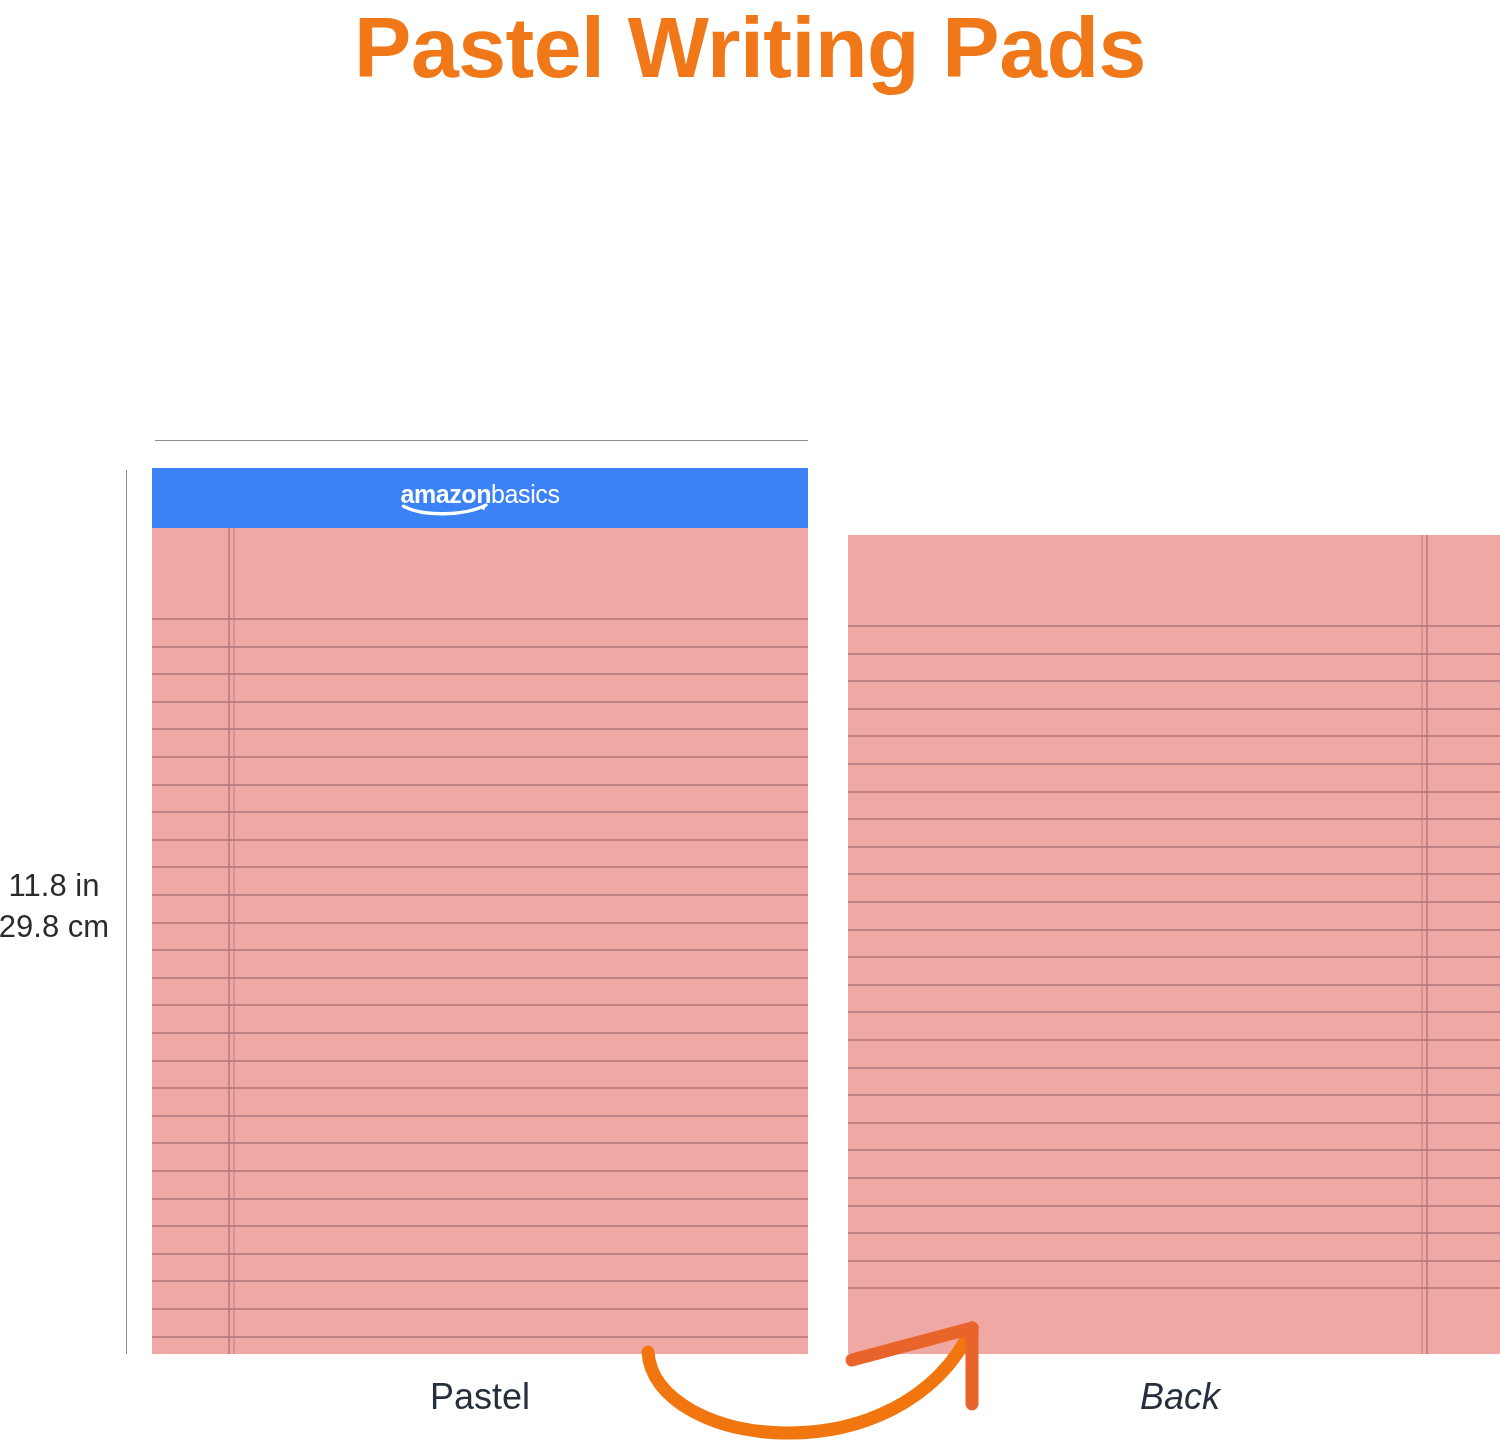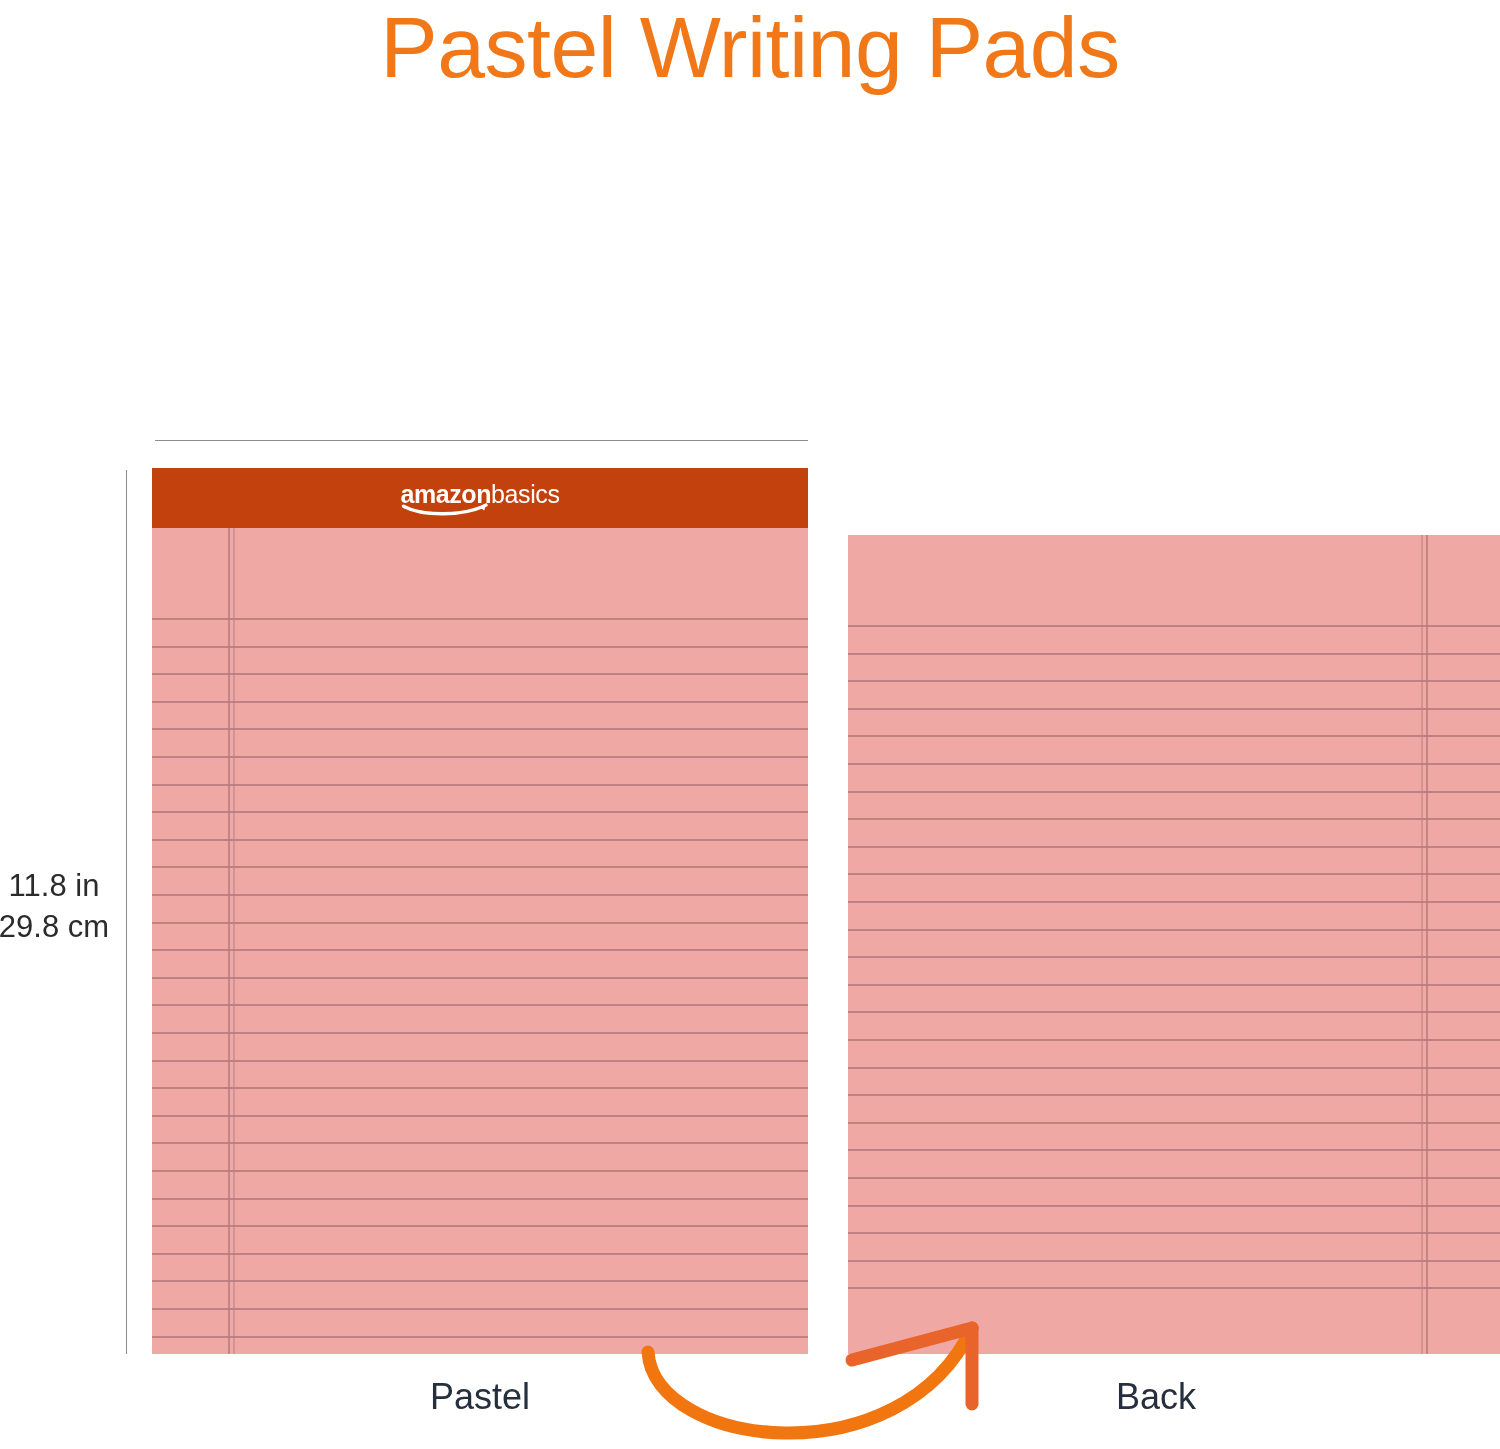--- a/index.html
+++ b/index.html
@@ -22,21 +22,21 @@
 
   
   .headline {
     position: absolute;
     left: 0;
     top: 4px;
     width: 1500px;
     text-align: center;
     font-size: 86px;
     line-height: 1.0;
-    font-weight: normal;
+    font-weight: bold;
     letter-spacing: -0.5px;
     color: #F07818;
     white-space: nowrap;
   }
   .subhead {
     position: absolute;
     left: 0;
     top: 128px;
     width: 1500px;
     text-align: center;
@@ -107,21 +107,21 @@
     width: 660px;
     height: 819px;
   }
 
   .pad-header {
     position: absolute;
     left: 0;
     top: 0;
     width: 100%;
     height: 60px;
-    background: #c2410c;
+    background: #3b82f6;
     display: flex;
     align-items: center;
     justify-content: center;
   }
 
   
   .wordmark {
     position: relative;
     display: inline-block;
     color: #ffffff;
@@ -169,21 +169,21 @@
   .margin-line.second { opacity: 0.42; }
 
   
   .caption {
     position: absolute;
     font-size: 36px;
     color: #252F3D;
     text-align: center;
   }
   .caption-front { left: 380px; top: 1376px; width: 200px; }
-  .caption-back  { left: 1056px; top: 1376px; width: 200px; }
+  .caption-back  { left: 1080px; top: 1376px; width: 200px; font-style: italic; }
 
   
   .arrow-svg {
     position: absolute;
     left: 600px;
     top: 1280px;
     width: 460px;
     height: 180px;
     overflow: visible;
   }

